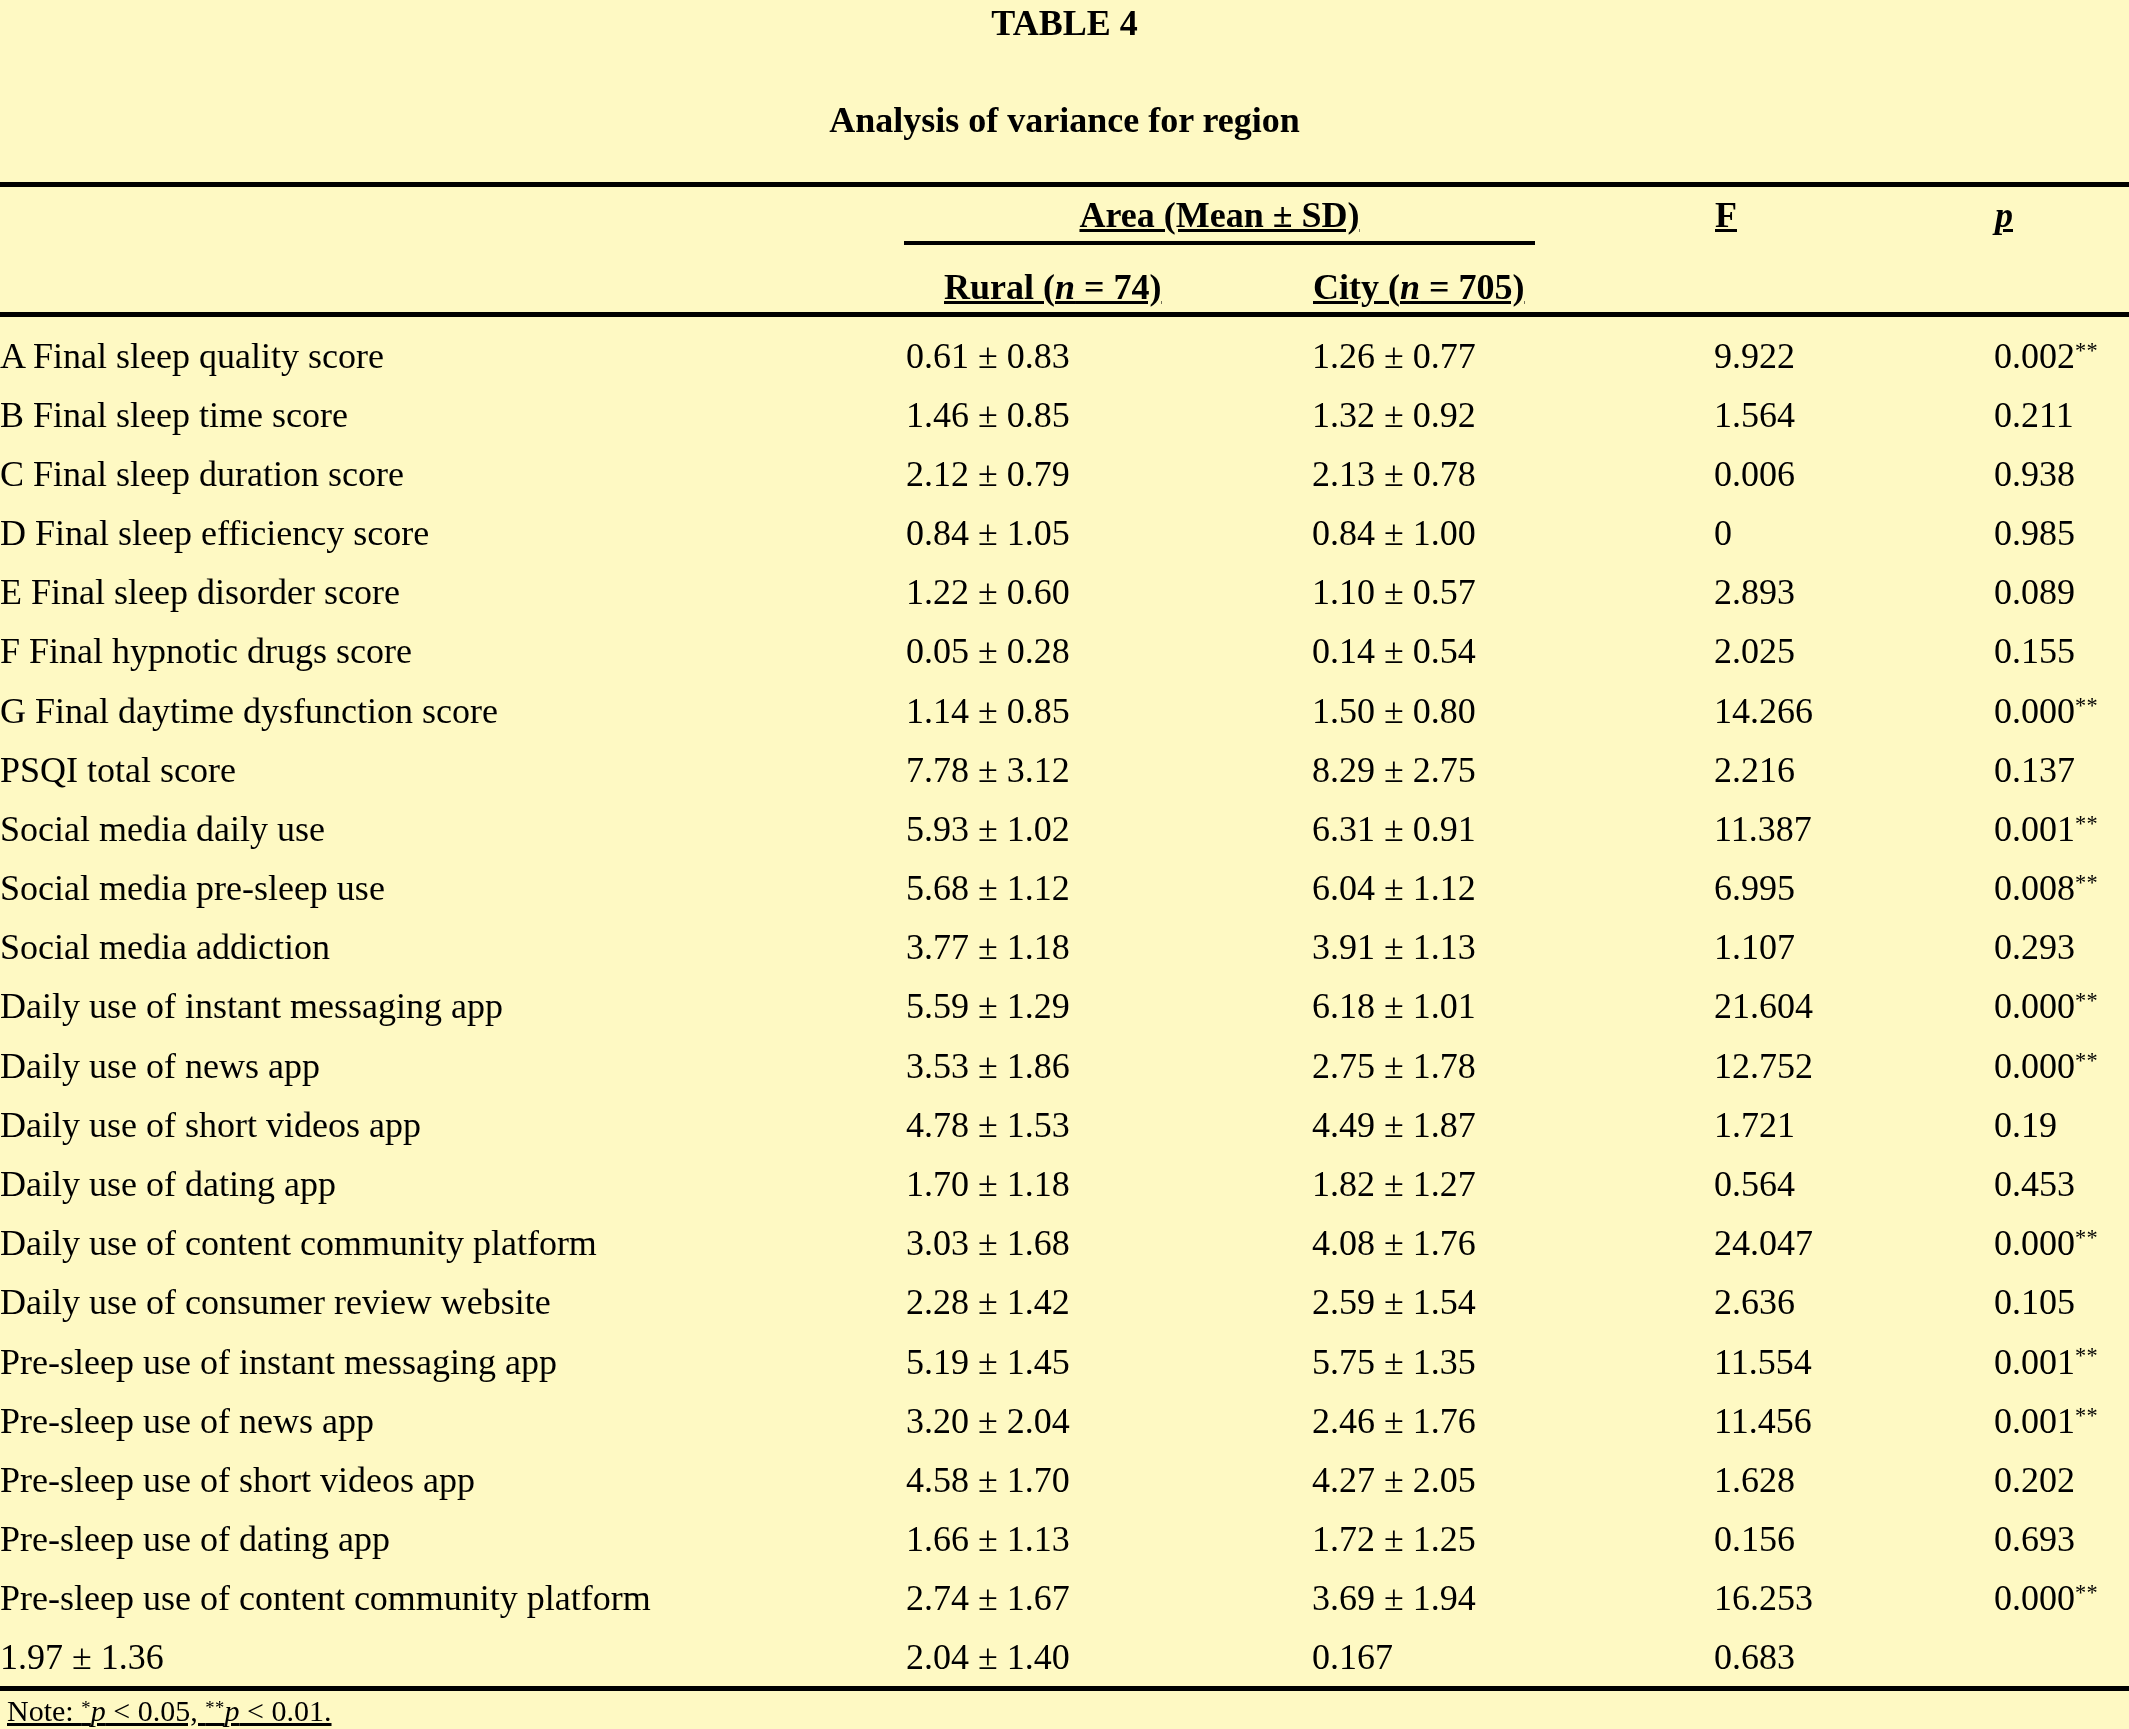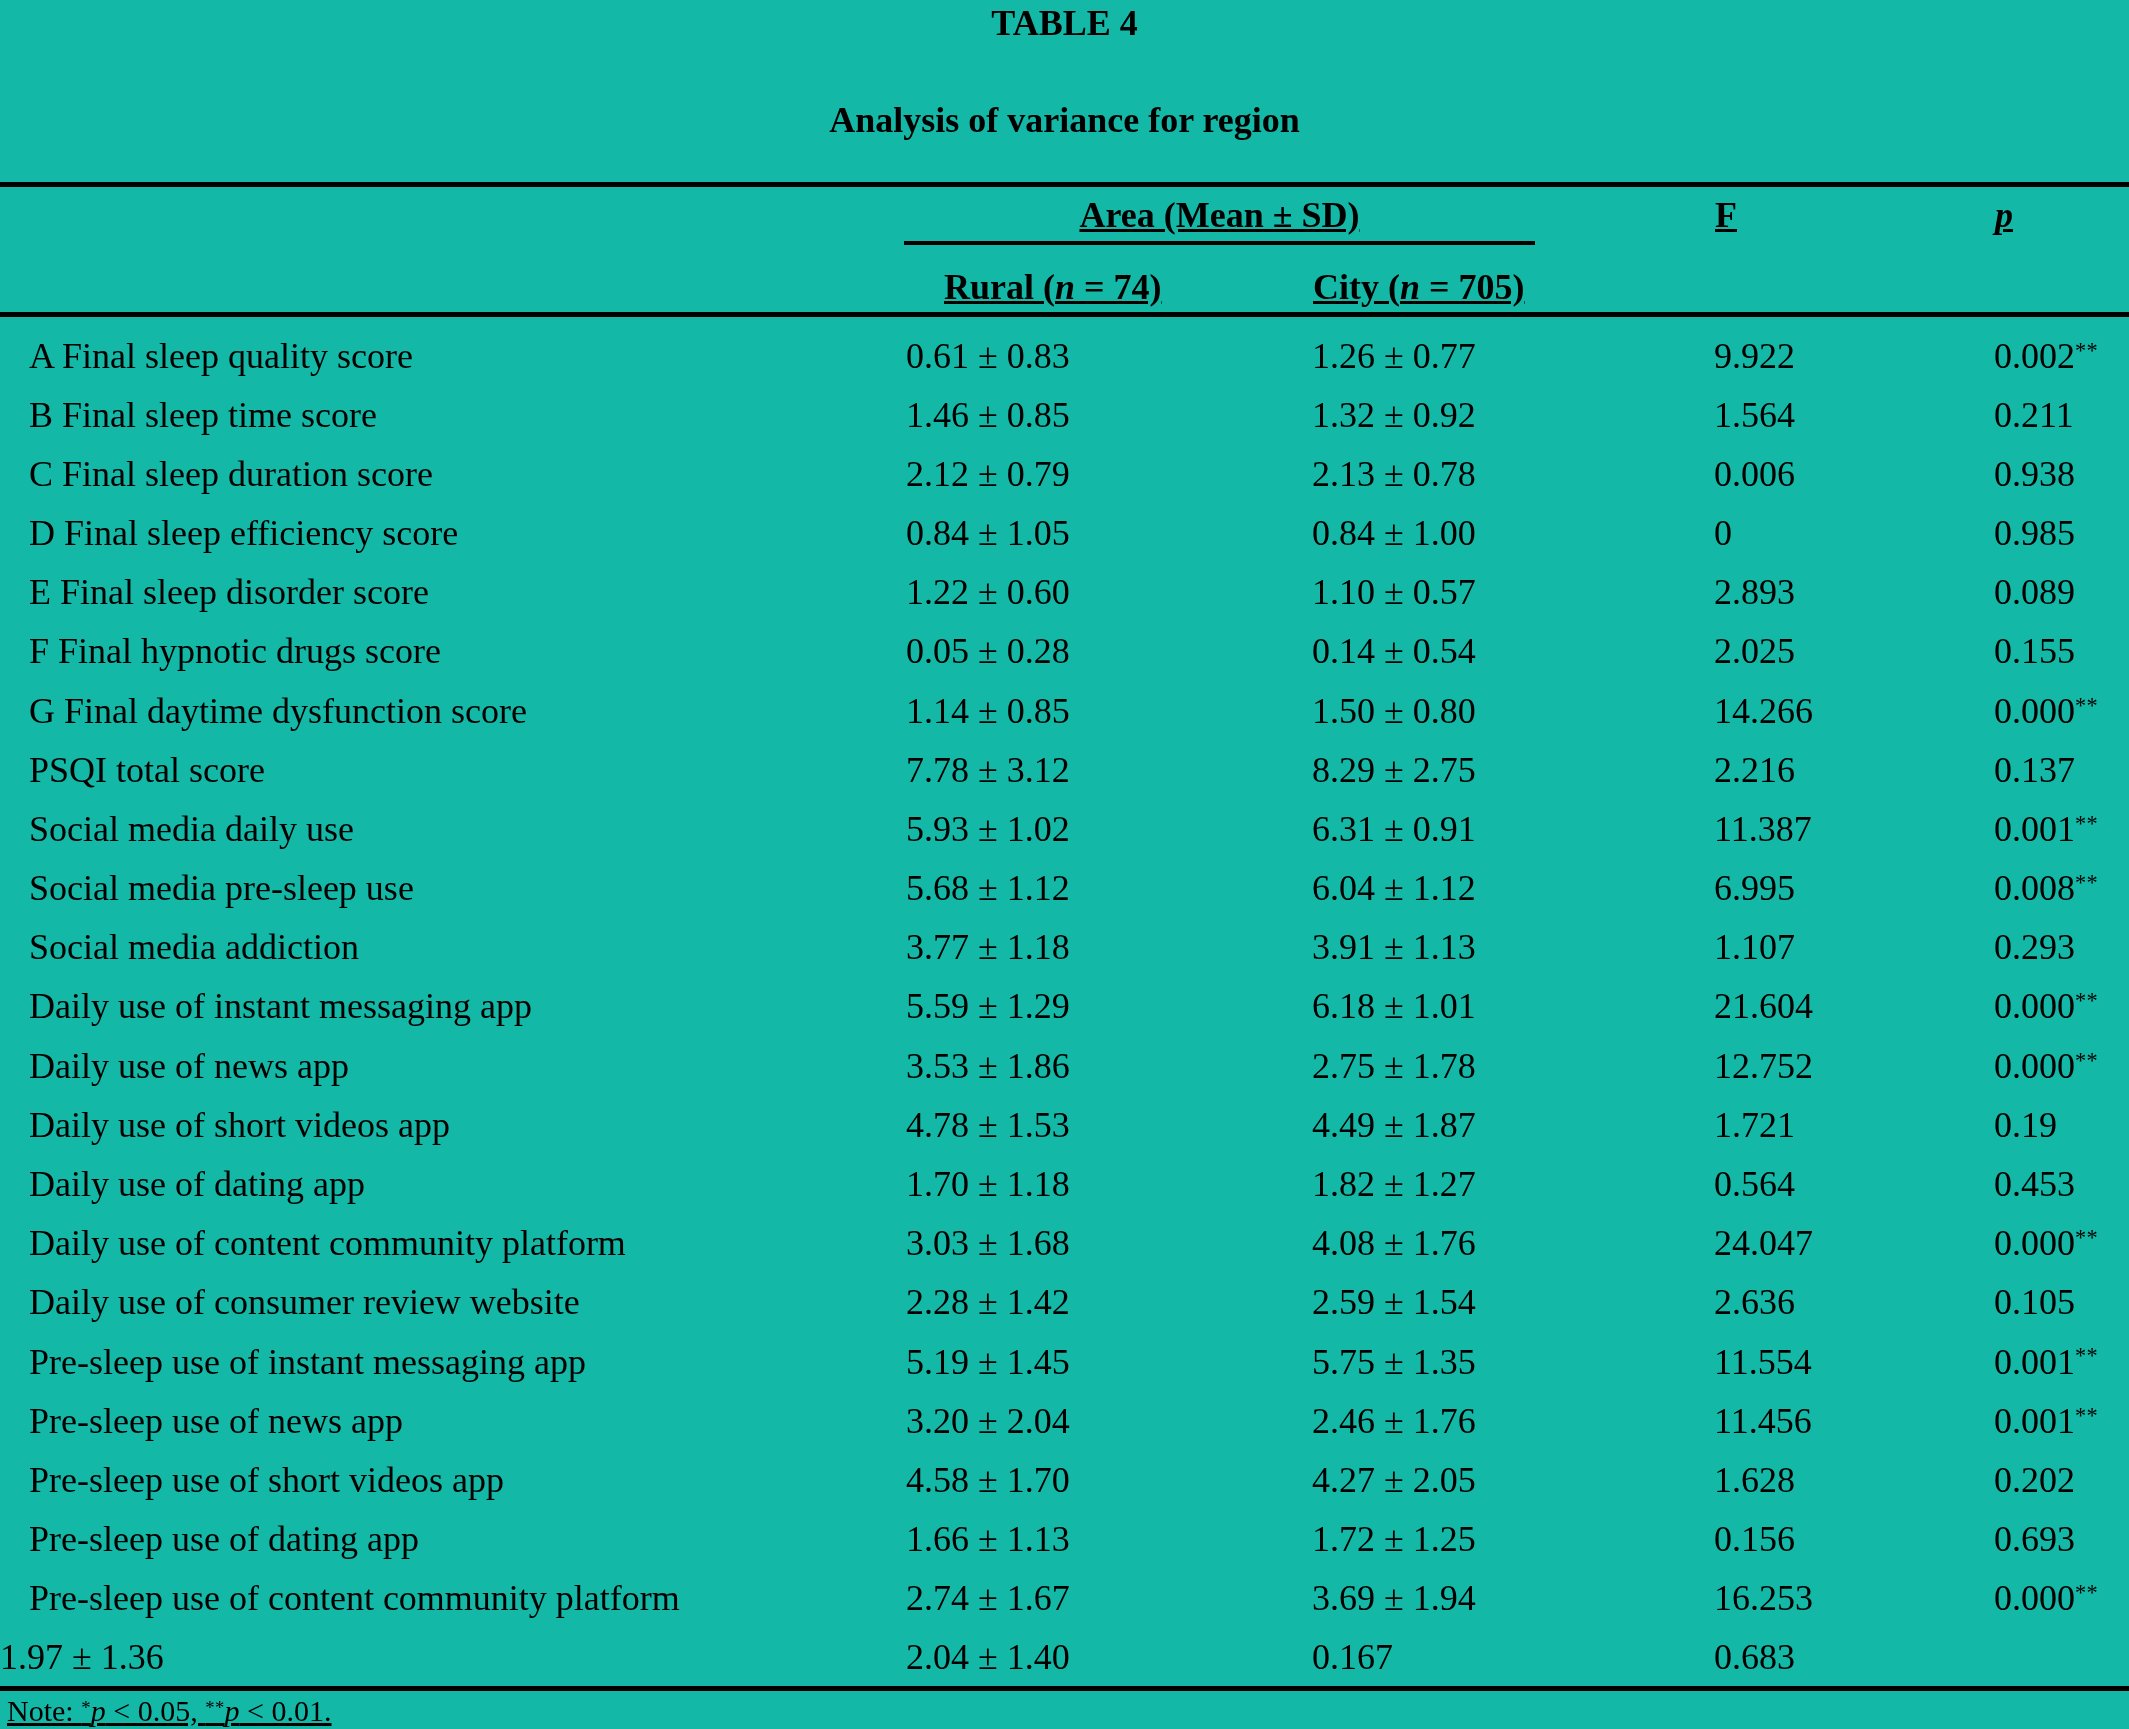--- a/index.html
+++ b/index.html
@@ -1,20 +1,20 @@
 <!DOCTYPE html>
 <html style="font-size:8px"><head>
 <meta charset="utf-8">
 <style>
   html,body{margin:0;padding:0;background:#ffffff;}
   .page{
     position:relative;
     width:2129px;
     height:1730px;
-    background:#14b8a6;
+    background:#fef9c3;
     color:#000000;
     font-family:"Liberation Serif","DejaVu Serif",serif;
     font-size:36px;
     overflow:hidden;
   }
   .title{
     position:absolute;left:0;top:4px;width:100%;
     text-align:center;font-weight:700;font-size:36px;line-height:1.1;
   }
   .subtitle{
@@ -37,21 +37,21 @@
     position:absolute;left:0;top:326px;width:2129px;height:1361px;
     display:flex;flex-direction:column;
   }
   .trow{
     flex:1 1 0;
     display:grid;
     grid-template-columns:906px 406px 402px 280px 1fr;
     align-items:center;
   }
   .cell{white-space:nowrap;line-height:1;}
-  .c-label{padding-left:29px;font-family:Liberation Serif, serif;}
+  .c-label{font-family:Liberation Serif, serif;}
   .sig{
     font-size:62%;
     position:relative;
     top:-0.45em;
     letter-spacing:0.02em;
   }
   .note{
     position:absolute;left:7px;top:1694px;
     font-size:30px;line-height:1.1;white-space:nowrap;text-decoration:underline;
   }

